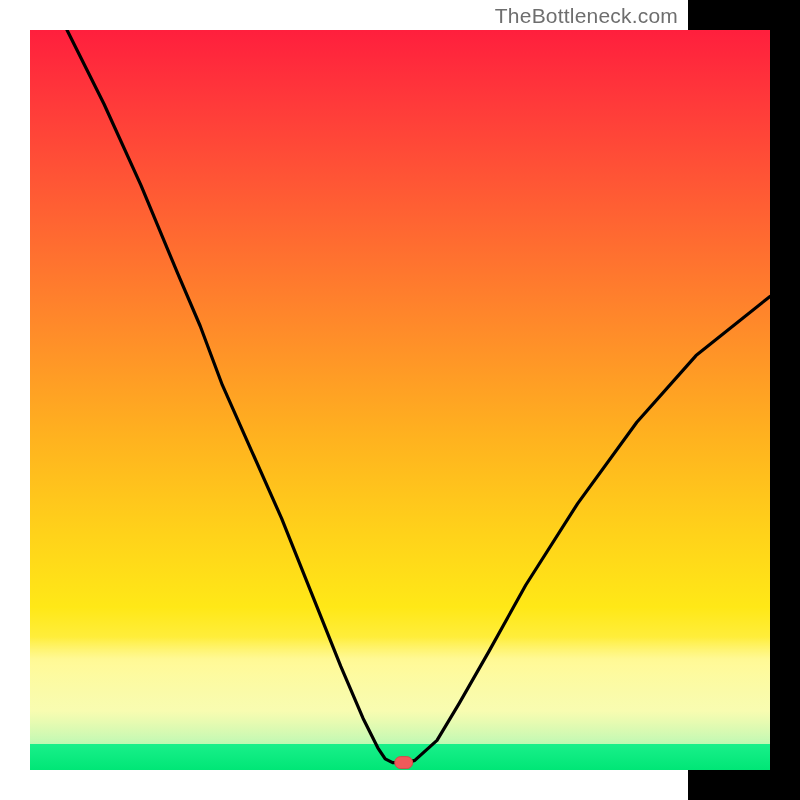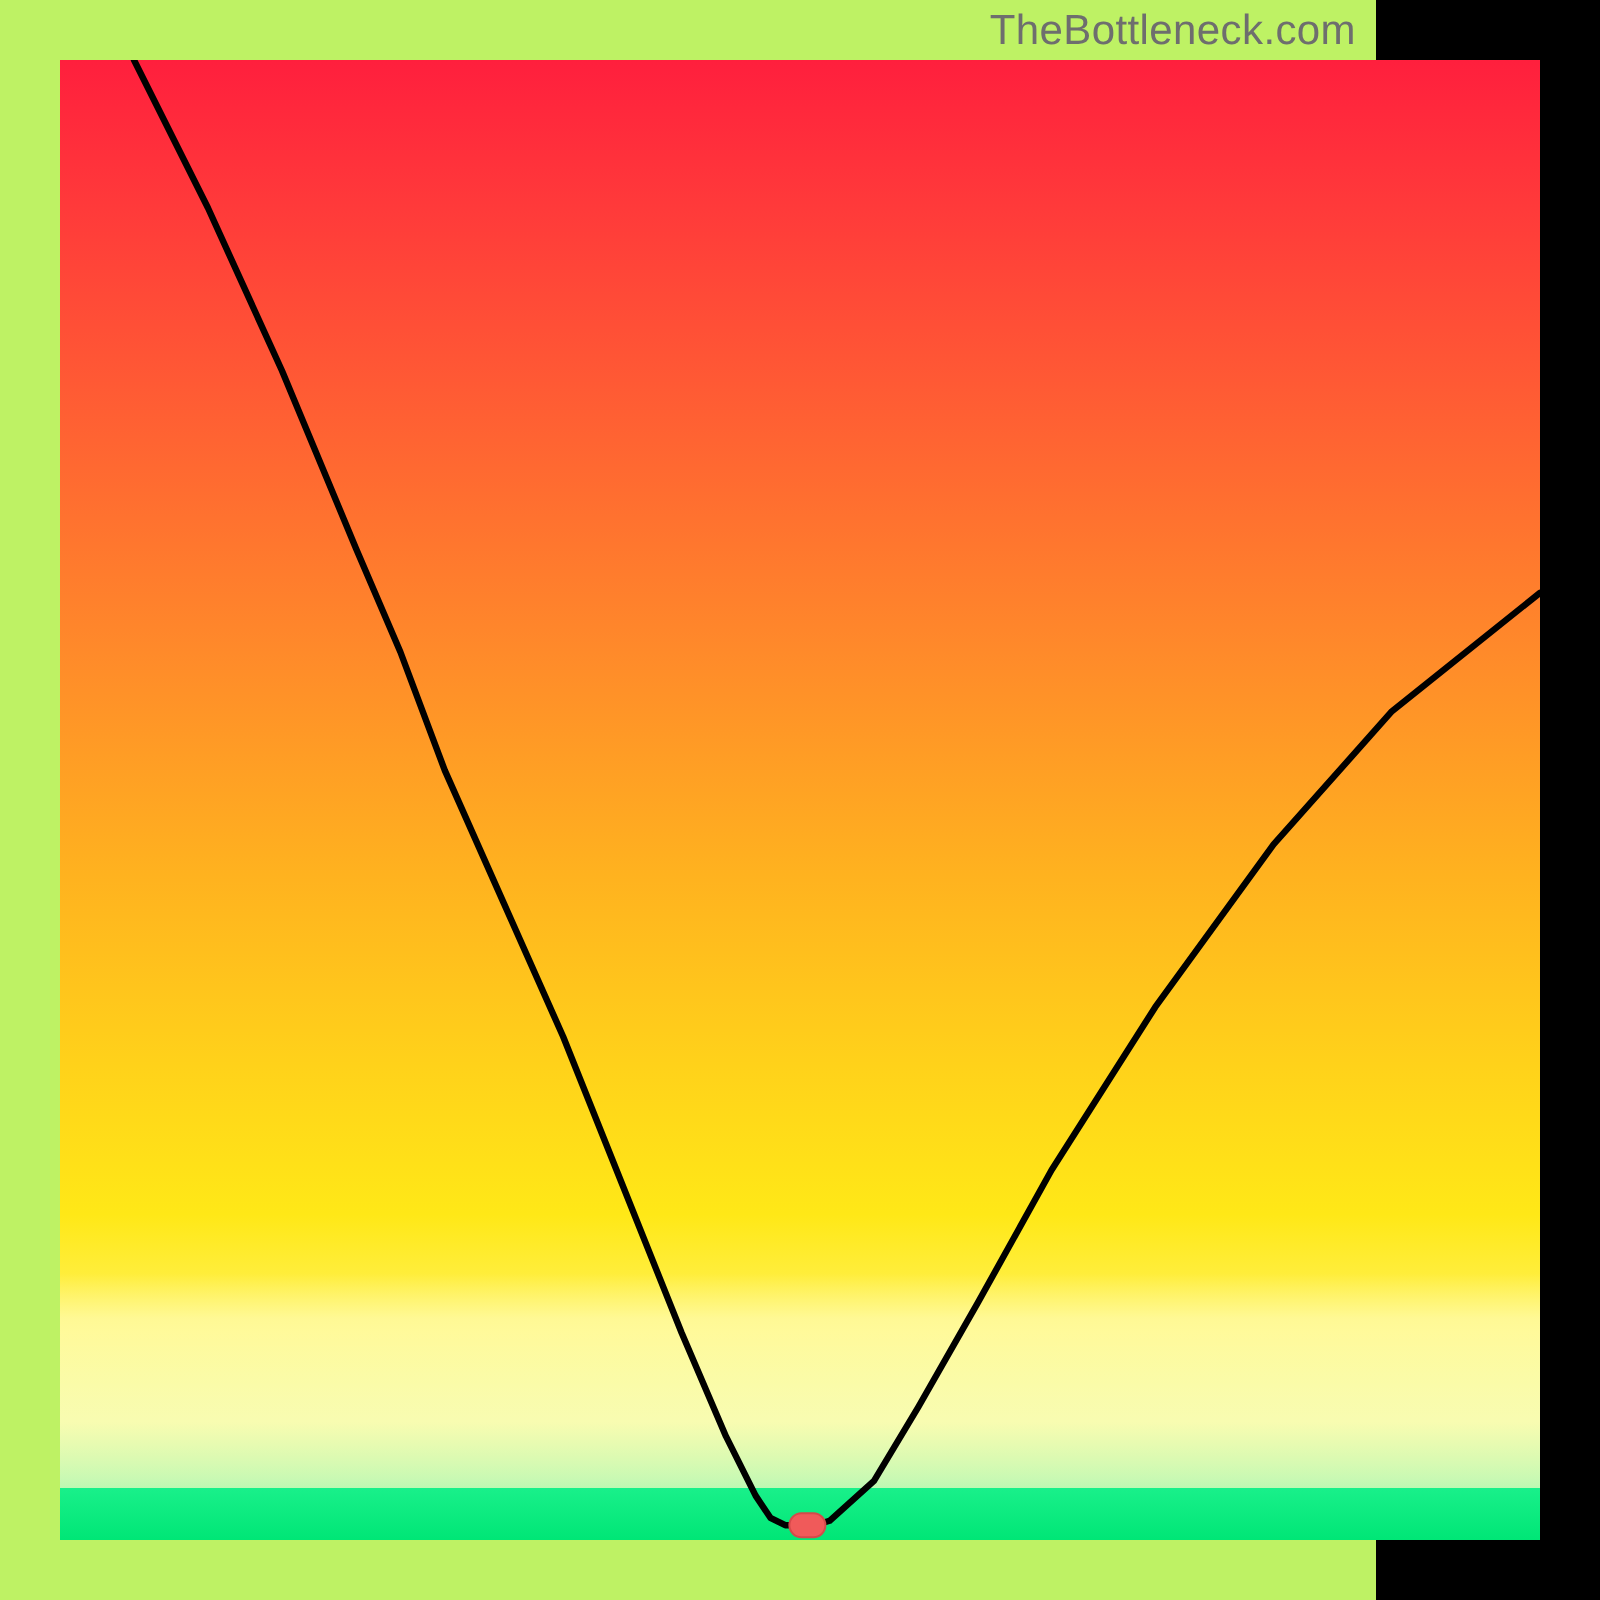--- a/index.html
+++ b/index.html
@@ -8,21 +8,21 @@
     width: 800px;
     height: 800px;
     background: #000;
     overflow: hidden;
     font-family: Arial, Helvetica, sans-serif;
   }
   .frame {
     position: relative;
     width: 688px;
     height: 800px;
-    background: #bef264;
+    background: #ffffff;
   }
   .watermark {
     position: absolute;
     top: 4px;
     right: 10px;
     color: #6e6e6e;
     font-size: 21px;
     font-weight: 500;
     letter-spacing: 0.2px;
     z-index: 5;

